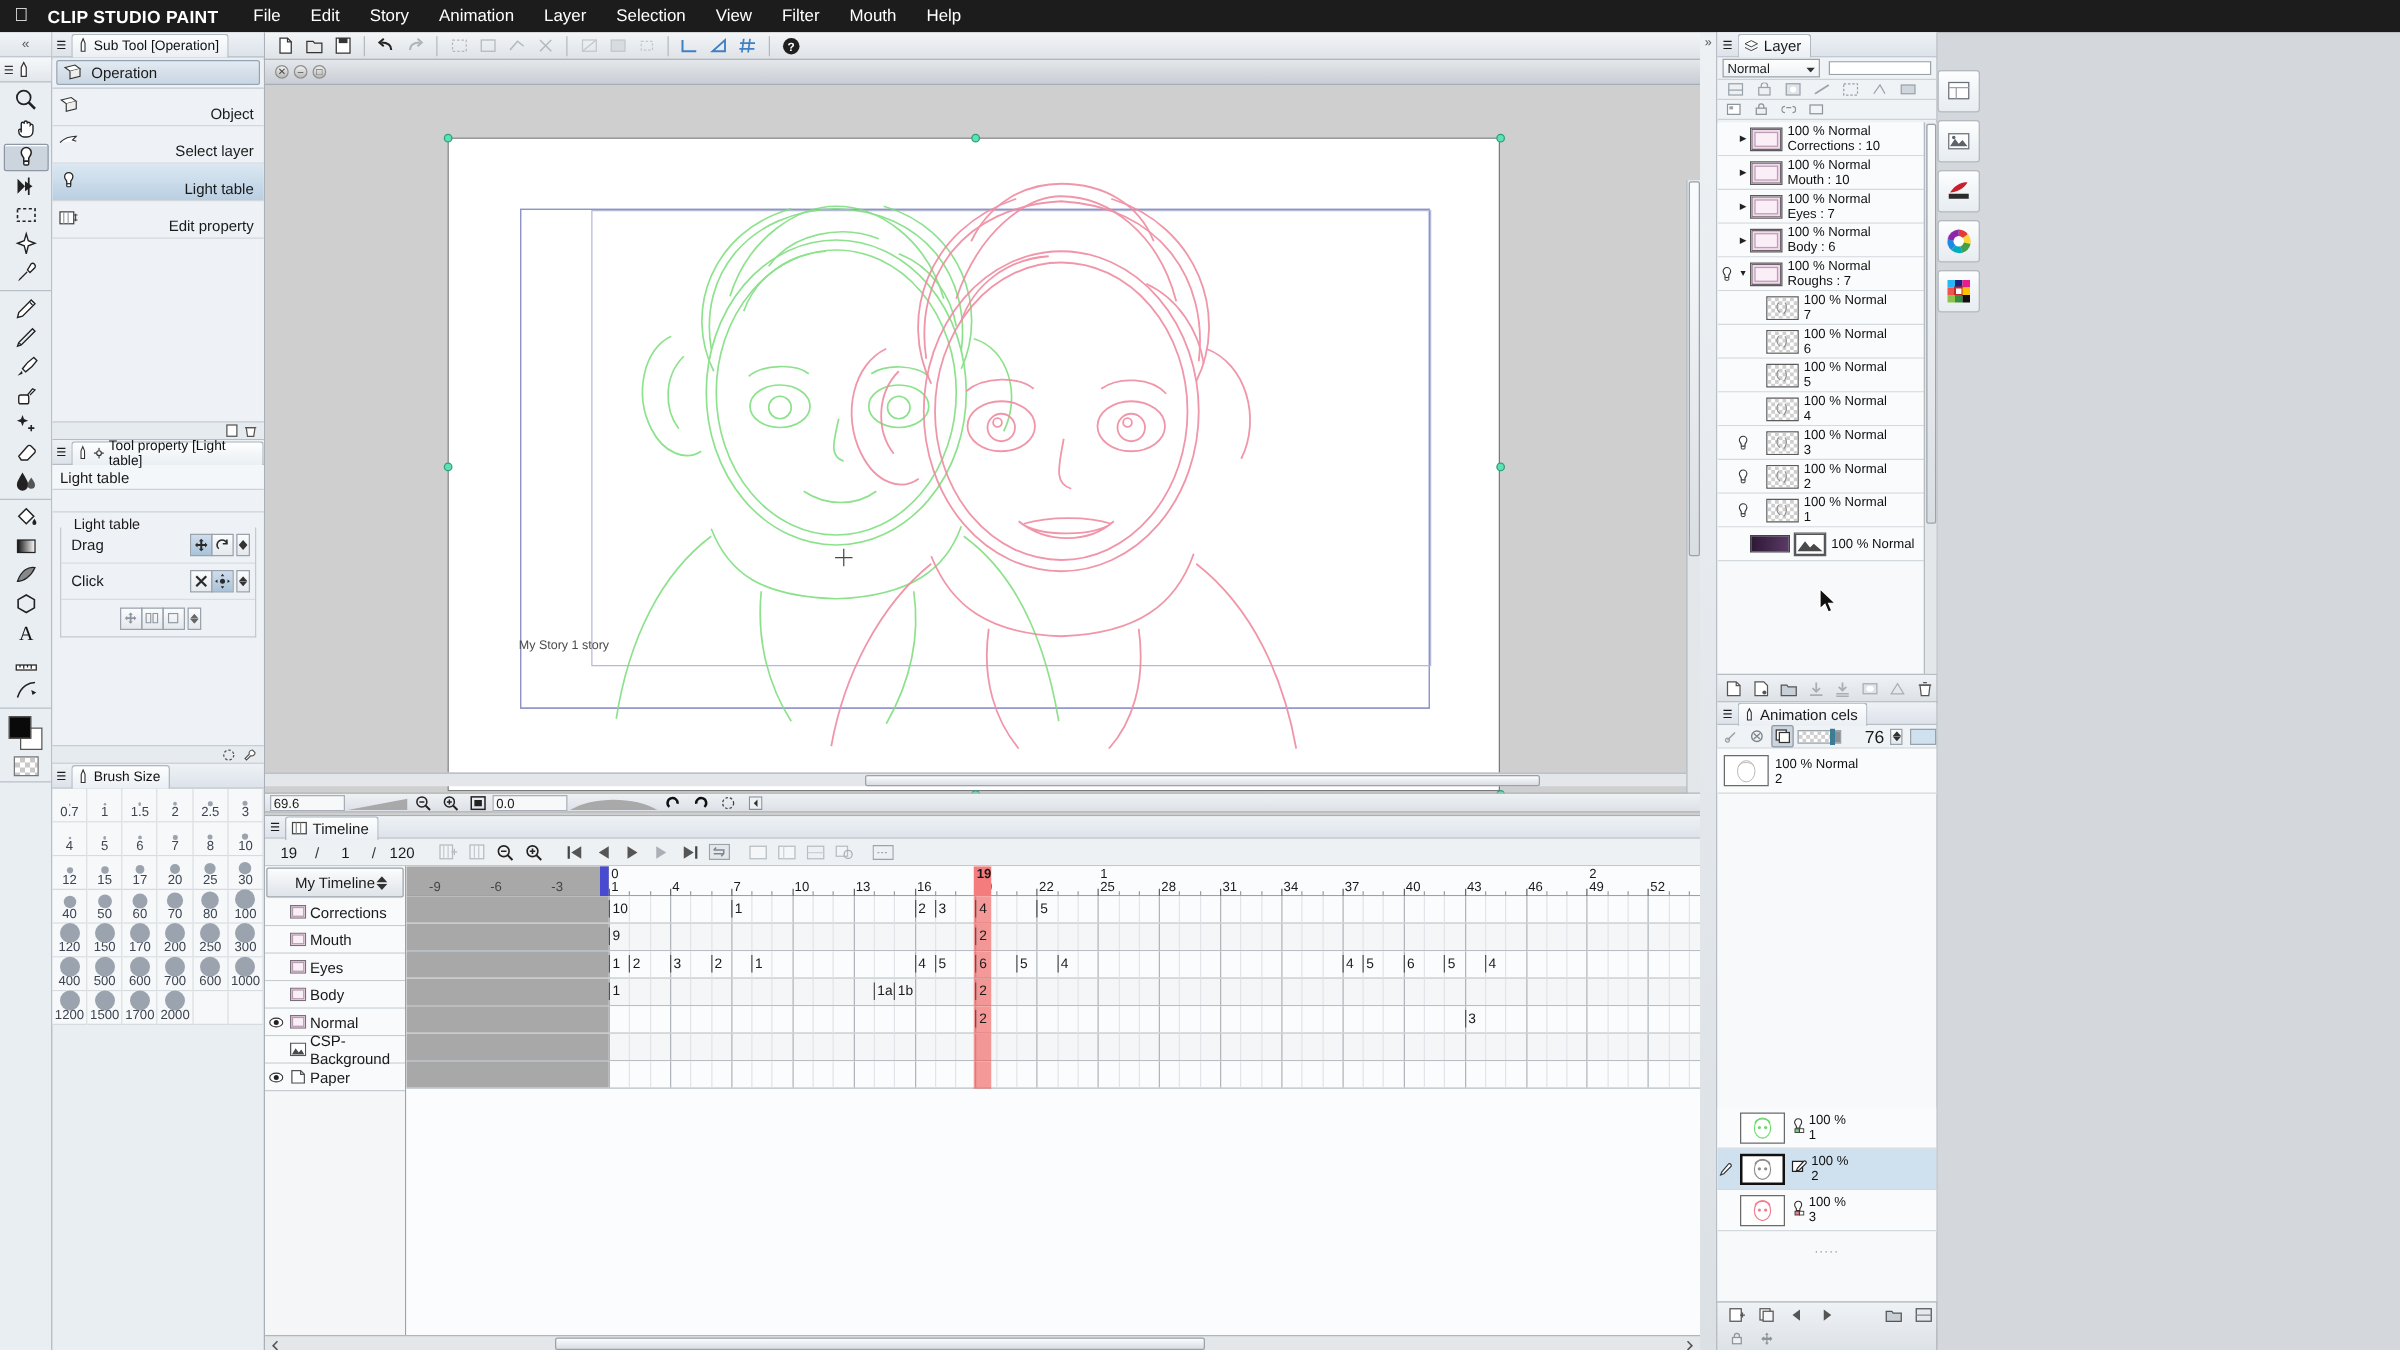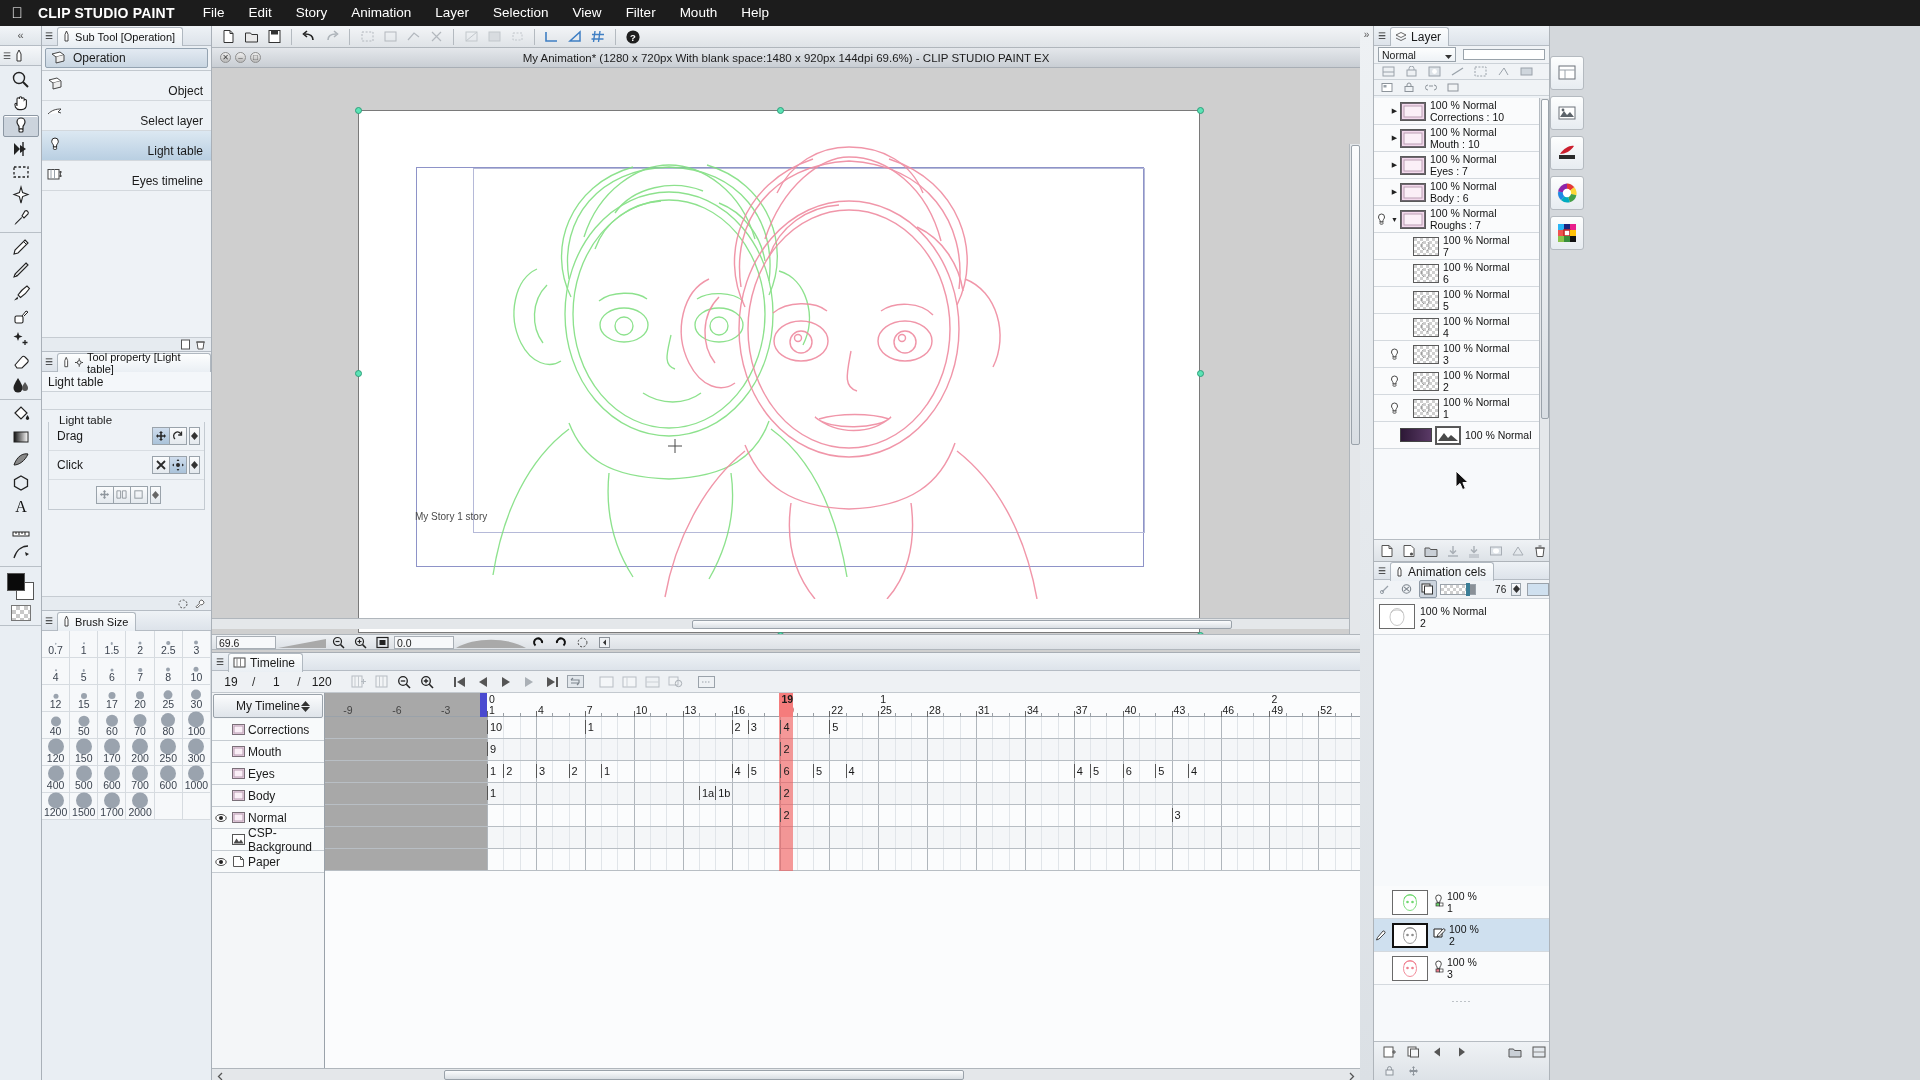--- a/index.html
+++ b/index.html
@@ -400,21 +400,21 @@
                   <rect x="6.4" y="10" width="3.2" height="2.4" rx=".8" fill="#fff" stroke="#222" stroke-width=".9"></rect>
                 </svg></span>
               <span class="lbl">Light table</span>
             </div>
             <div class="subtool-row">
               <span><svg width="16" height="13" viewBox="0 0 16 13">
                   <rect x="1" y="1.5" width="11" height="9.5" fill="#fff" stroke="#444"></rect>
                   <path d="M4 1.5 v9.5 M7.5 1.5 v9.5" stroke="#9aa2aa"></path>
                   <path d="M13.5 3 v6 M12 4 h3 M12 8 h3" stroke="#444" stroke-width=".9"></path>
                 </svg></span>
-              <span class="lbl">Eyes timeline</span>
+              <span class="lbl">Edit property</span>
             </div>
           </div>
         <div class="subtool-scroll"></div>
         <div class="subtool-foot">
           <svg width="11" height="11" viewBox="0 0 11 11">
               <rect x="1.5" y="1" width="8" height="9" fill="#fff" stroke="#555"></rect>
             </svg>
           <svg width="11" height="11" viewBox="0 0 11 11">
               <path d="M2 3 h7 l-1 7 h-5z" fill="#fff" stroke="#555"></path>
               <path d="M1 3 h9" stroke="#555"></path>
@@ -798,21 +798,20 @@
             </svg>
           </span>
       </div>
 
       <div class="titlebar">
         <div class="wbtns">
           <span class="wbtn">✕</span>
           <span class="wbtn">–</span>
           <span class="wbtn">□</span>
         </div>
-        <div class="doctitle">My Animation* (1280 x 720px With blank space:1480 x 920px 144dpi 69.6%)  - CLIP STUDIO PAINT EX</div>
       </div>
 
 
       <div class="canvas-viewport">
         <div class="paper">
           <div class="framebox"></div>
           <div class="framebox" style="left:57px;top:56px;width:728px;height:400px;border:1px solid #8e93c8;">
             <div class="innerframe"></div>
           </div>
           <div class="storylabel">My Story 1 story</div>
@@ -2139,21 +2138,21 @@
           <span class="tbicon" style="background:#ccd4dd;border:1px solid #8d98a4;border-radius:2px;">
               <svg width="13" height="12" viewBox="0 0 13 12">
                 <rect x="1" y="1" width="8" height="8" fill="#fff" stroke="#333"></rect>
                 <rect x="3.5" y="3" width="8" height="8" fill="#fff" stroke="#333"></rect>
               </svg>
             </span>
           <div style="width:40px;height:11px;background:repeating-conic-gradient(#cfcfcf 0 25%, #fff 0 50%) 0 0/6px 6px;border:1px solid #9aa2aa;position:relative;">
             <div style="position:absolute;left:25px;top:-2px;width:4px;height:13px;background:#3b7d96;"></div>
             <div style="position:absolute;left:29px;top:0;right:0;height:100%;background:#8a9097;"></div>
           </div>
-          <span style="font-size:10px;margin-left:16px;">76</span>
+          <span style="font-size:14px;margin-left:16px;">76</span>
           <span class="spin" style="height:13px;">
             <svg width="7" height="4" viewBox="0 0 7 4">
                 <path d="M3.5 0 L7 4 H0 Z" fill="#333"></path>
               </svg>
             <svg width="7" height="4" viewBox="0 0 7 4">
                 <path d="M3.5 4 L0 0 H7 Z" fill="#333"></path>
               </svg>
           </span>
           <div style="width:24px;height:13px;border:1px solid #9aa2aa;background:#cfe0ef;margin-left:3px;"></div>
         </div>

